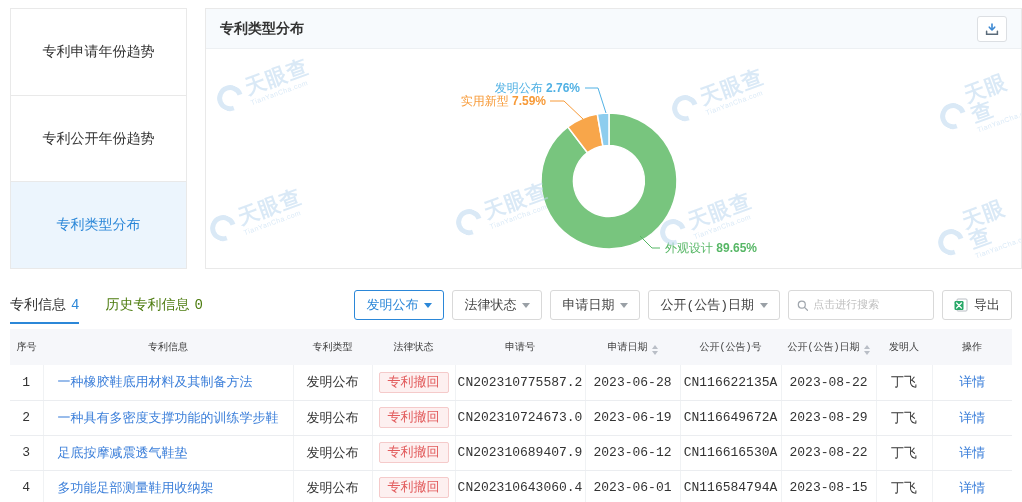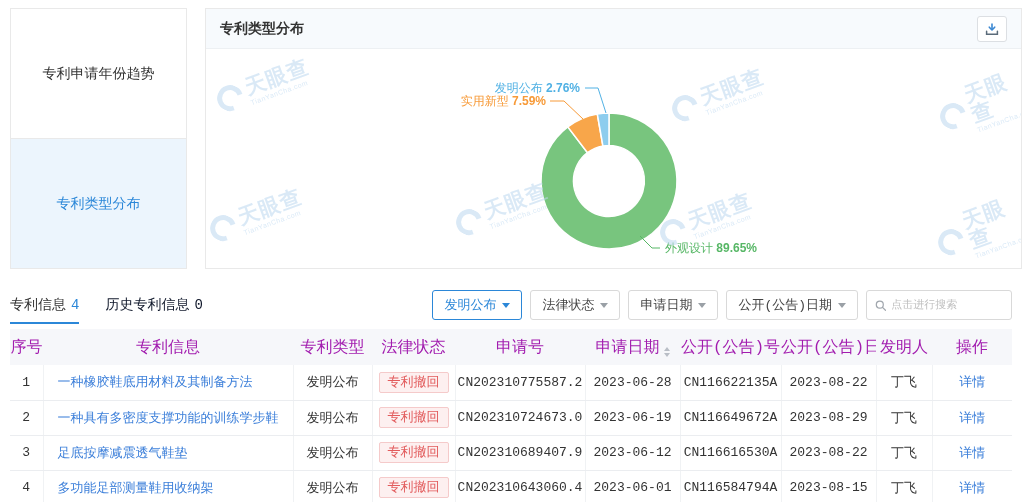--- a/index.html
+++ b/index.html
@@ -38,41 +38,41 @@
   .wm-txt i { font-size:7px; font-style:normal; margin-top:2px; letter-spacing:.5px; }
 
   
   .lower { position:absolute; left:10px; top:290px; width:1002px;font-family:Liberation Mono, monospace; }
   .bar { display:flex; align-items:flex-start; justify-content:space-between; height:36px; }
   .tabs { display:flex; gap:26px; padding-top:6px; }
   .tab { position:relative; font-size:14px; color:#333; padding-bottom:10px; cursor:pointer; }
   .tab .cnt { margin-left:5px; }
   .tab.active .cnt { color:#2b87d8; }
   .tab.active::after { content:""; position:absolute; left:0; right:0; bottom:0; height:2px; background:#2b87d8; }
-  .tab.inactive, .tab.inactive .cnt { color:#0f172a; }
+  .tab.inactive, .tab.inactive .cnt { color:#4d7c0f; }
 
   .filters { display:flex; gap:8px; align-items:center; }
   .fbtn { height:30px; padding:0 11px; border:1px solid #d9d9d9; border-radius:3px; background:#fff;
           font-size:13px; color:#444; display:flex; align-items:center; cursor:pointer; white-space:nowrap; }
   .fbtn .caret { display:inline-block; width:0; height:0; border-left:4px solid transparent;
                  border-right:4px solid transparent; border-top:5px solid #9aa0a6; margin-left:6px; }
   .fbtn.primary { color:#2b87d8; border-color:#2b87d8; }
   .fbtn.primary .caret { border-top-color:#2b87d8; }
   .search-box { height:30px; width:146px; border:1px solid #d9d9d9; border-radius:3px; background:#fff;
                 display:flex; align-items:center; padding:0 8px; gap:5px; }
   .search-box input { border:none; outline:none; width:100%; font-size:11px; color:#333;
                       font-family:inherit; background:transparent; }
   .search-box input::placeholder { color:#bfbfbf; }
   .export-btn { height:30px; padding:0 11px; border:1px solid #d9d9d9; border-radius:3px; background:#fff;
                 font-size:13px; color:#444; display:flex; align-items:center; gap:6px; cursor:pointer; }
 
   
   table.patents { width:1002px; border-collapse:collapse; table-layout:fixed; margin-top:3px; }
-  table.patents th { height:36px; background:#f6f7fa; font-size:16px; font-weight:normal;
-                     color:#a21caf; text-align:center; overflow:hidden; white-space:nowrap; }
+  table.patents th { height:36px; background:#f6f7fa; font-size:10px; font-weight:normal;
+                     color:#404040; text-align:center; overflow:hidden; white-space:nowrap; }
   table.patents td { height:35px; font-size:13px; color:#333; text-align:center;
                      border-bottom:1px solid #ebedf0; border-left:1px solid #f0f2f4;
                      overflow:hidden; white-space:nowrap; background:#fff; }
   table.patents td:first-child { border-left:none; }
   table.patents td.name { text-align:left; padding-left:14px; }
   a.lnk { color:#3e80da; text-decoration:none; cursor:pointer; }
   .badge { display:inline-block; font-size:13px; color:#e25b5c; background:#fdf0f0;
            border:1px solid #f5caca; border-radius:2px; padding:3px 8px; line-height:1; }
   .sort { display:inline-flex; flex-direction:column; gap:2px; margin-left:4px; vertical-align:1px; }
   .sort s { display:block; width:0; height:0; border-left:3.5px solid transparent; border-right:3.5px solid transparent; }
@@ -80,20 +80,23 @@
   .sort .dn { border-top:4px solid #b9bec6; }
 </style>
 </head>
 <body>
 
 <div class="page">
 
   <div class="sidebar" id="sidebar">
       <div class="side-item">
         <span>专利申请年份趋势</span>
+      </div>
+      <div class="side-item">
+        <span>专利公开年份趋势</span>
       </div>
       <div class="side-item active">
         <span>专利类型分布</span>
       </div>
     </div>
 
   <div class="chart-panel">
     <div class="chart-header">
       <span class="chart-title">专利类型分布</span>
       <span class="dl-btn">
@@ -194,20 +197,28 @@
         <div class="fbtn">
           <span>公开(公告)日期</span>
             <i class="caret"></i>
         </div>
         <div class="search-box">
           <svg width="13" height="13" viewBox="0 0 13 13">
             <circle cx="5.5" cy="5.5" r="4" stroke="#a0a6ad" stroke-width="1.4" fill="none"></circle>
             <path d="M8.6 8.6 L12 12" stroke="#a0a6ad" stroke-width="1.4" stroke-linecap="round"></path>
           </svg>
           <input type="text" placeholder="点击进行搜索" style="">
+        </div>
+        <div class="export-btn">
+          <svg width="14" height="14" viewBox="0 0 14 14">
+            <rect x="3" y="1" width="10" height="12" rx="1" fill="#fff" stroke="#b9bec4" stroke-width="1"></rect>
+            <rect x="0.5" y="3" width="9" height="9" rx="1.2" fill="#28a868"></rect>
+            <path d="M2.6 5 l4.8 5 M7.4 5 l-4.8 5" stroke="#fff" stroke-width="1.2" stroke-linecap="round"></path>
+          </svg>
+          <span>导出</span>
         </div>
       </div>
     </div>
 
     <table class="patents">
       <colgroup id="cols">
           <col style="width: 33px;">
           <col style="width: 250px;">
           <col style="width: 79px;">
           <col style="width: 83px;">

